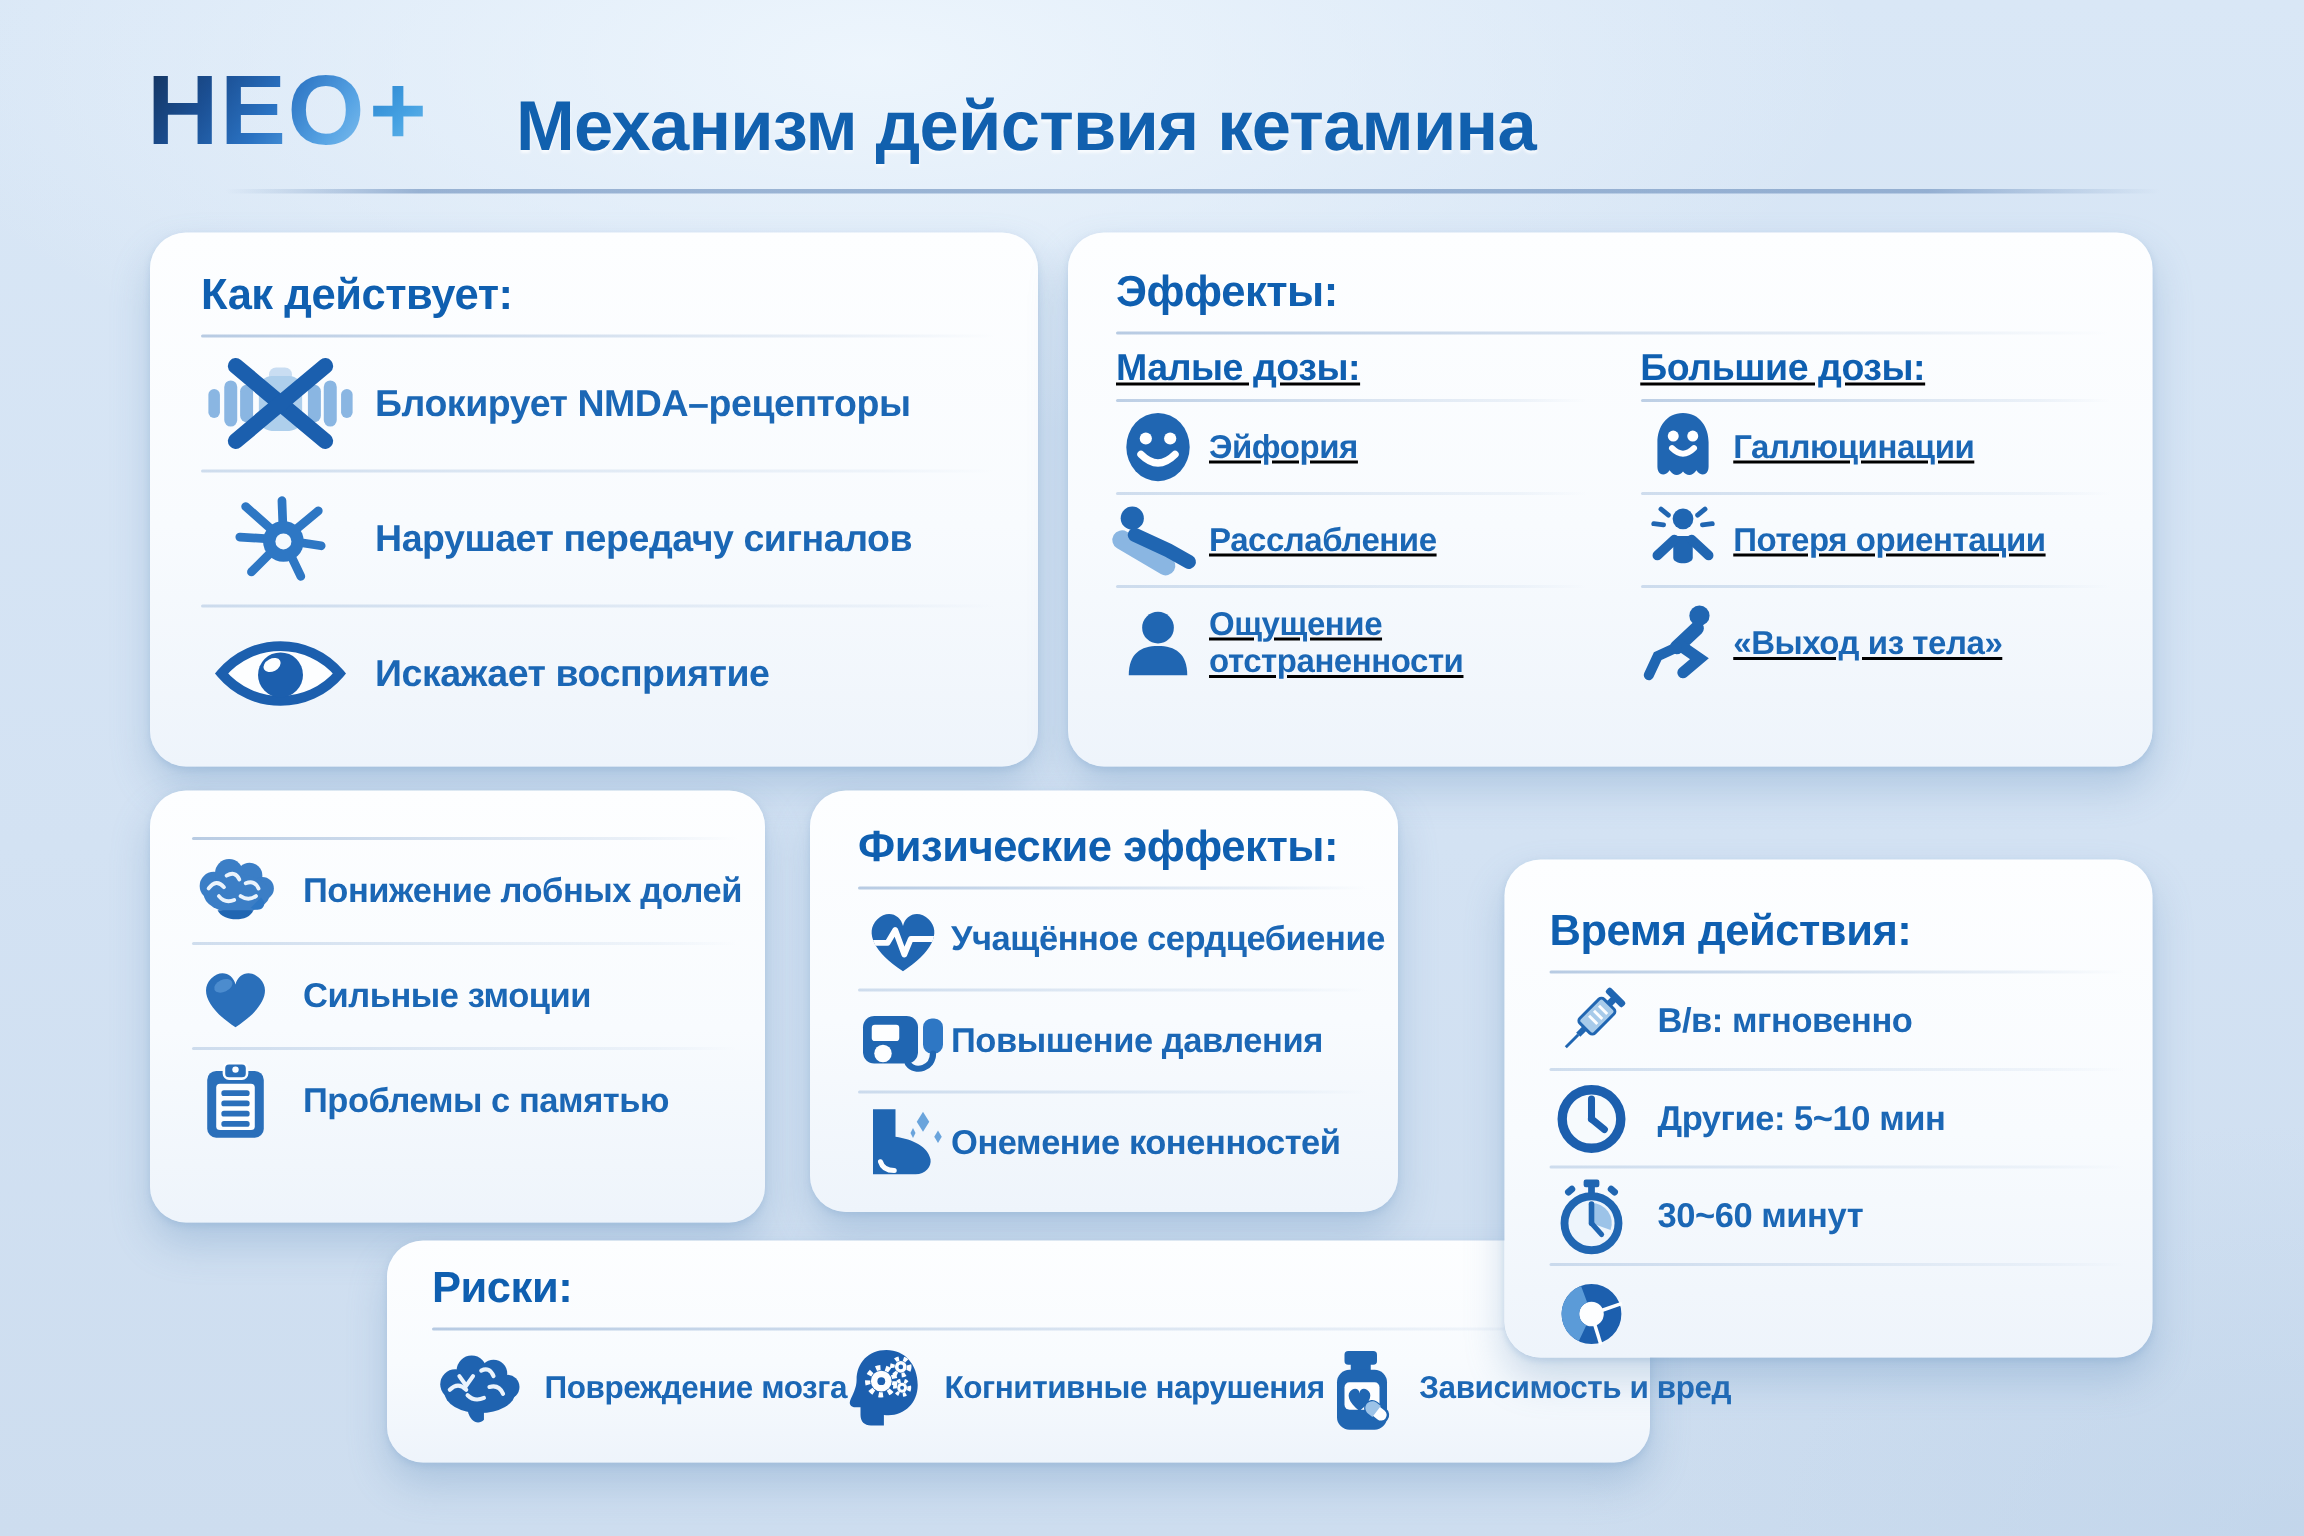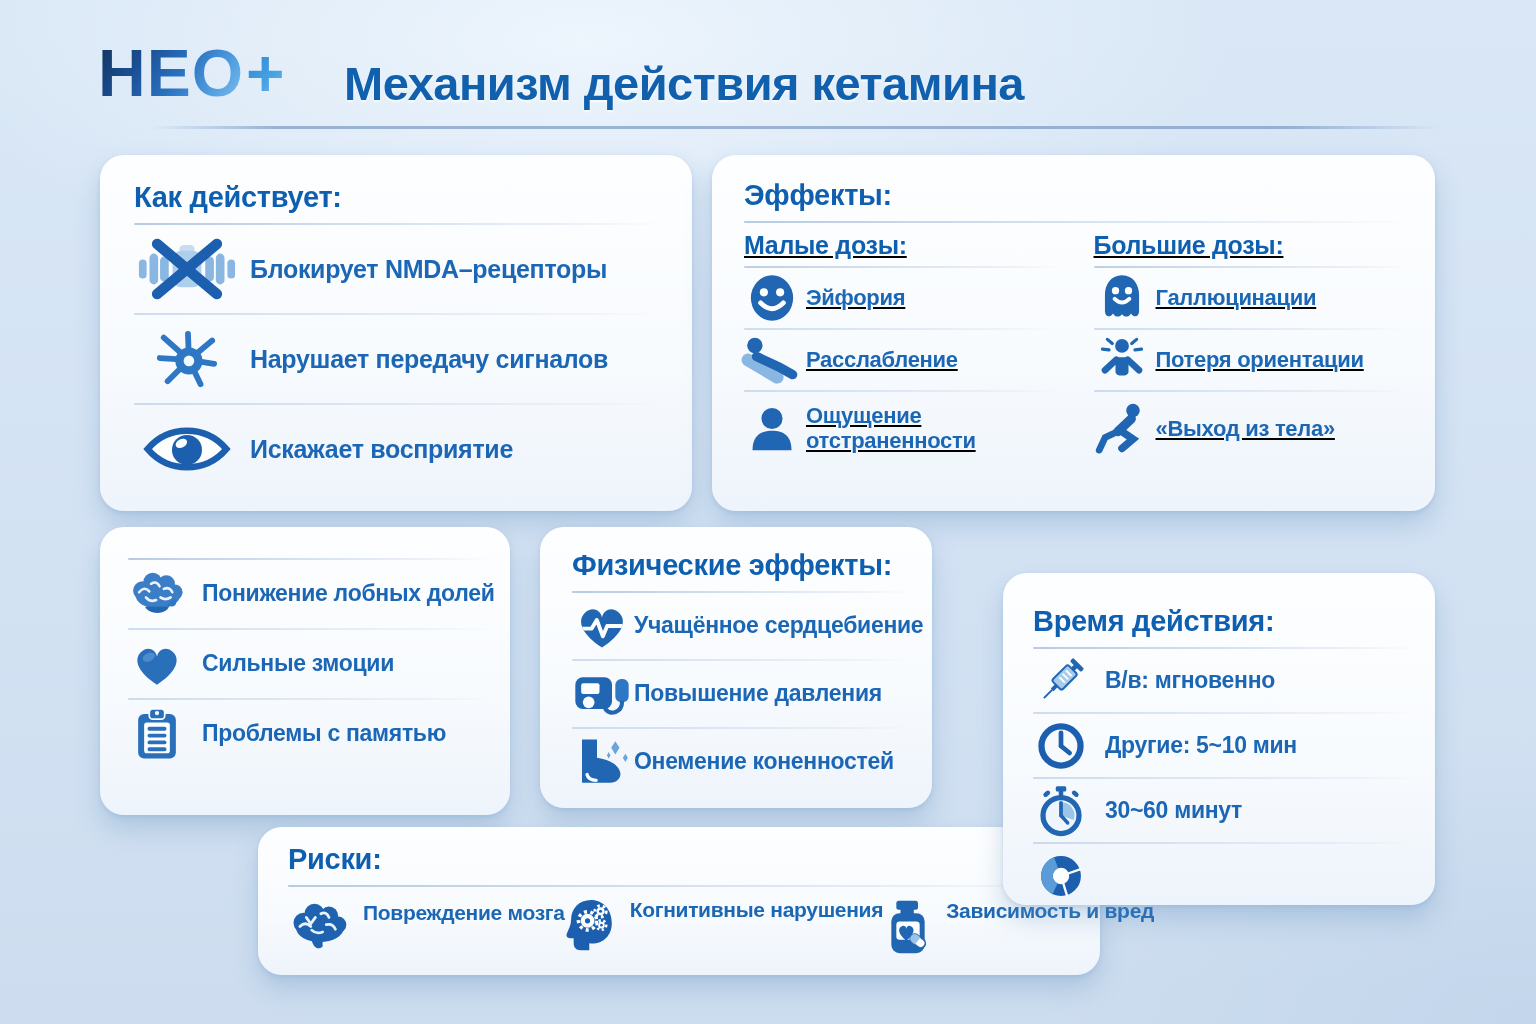--- a/index.html
+++ b/index.html
@@ -87,21 +87,21 @@
   .card-physical .icon-box { width:60px; }
   .card-physical .row-label { font-size:23px; white-space:nowrap; }
 
   .card-time { left:1003px; top:527px; width:432px; height:332px; padding:32px 18px 0 30px; z-index:2;margin-top:46px; }
   .card-time .row { height:63px; gap:16px; }
   .card-time .icon-box { width:56px; }
   .card-time .row-label { font-size:23px; white-space:nowrap; }
 
   .card-risks { left:258px; top:827px; width:842px; height:148px; padding:16px 26px 10px 30px; z-index:1; }
   .risk-items { display:flex; justify-content:space-between; align-items:center; height:74px; margin-top:2px; }
-  .risk-item { display:flex; align-items:flex-start; gap:13px; }
+  .risk-item { display:flex; align-items:center; gap:13px; }
   .risk-item .row-label { font-size:21px; white-space:nowrap; }
 </style>
 </head>
 <body>
 
 <div class="stage">
 
   <div class="logo">
     <span class="neo">НЕО</span><span class="plus">+</span>
   </div>

